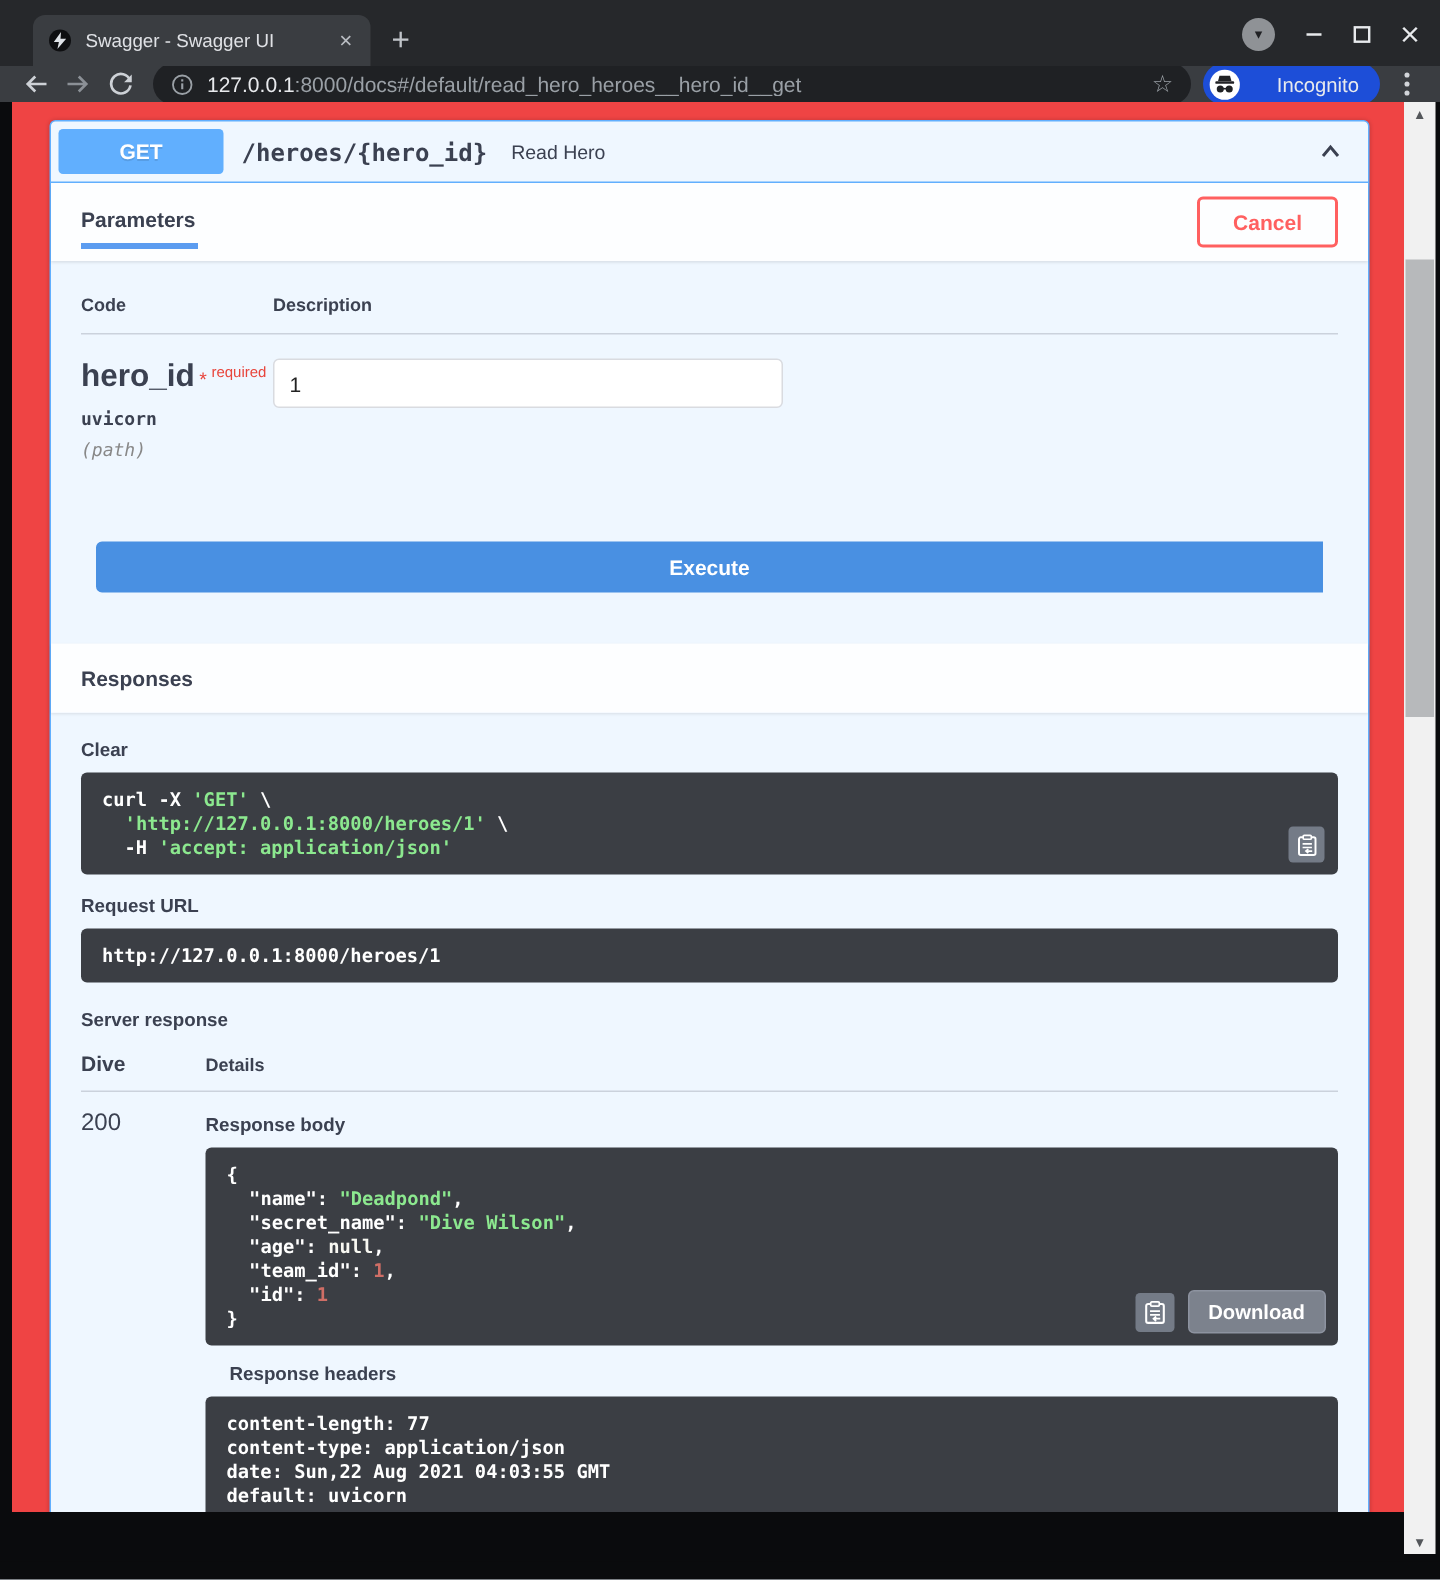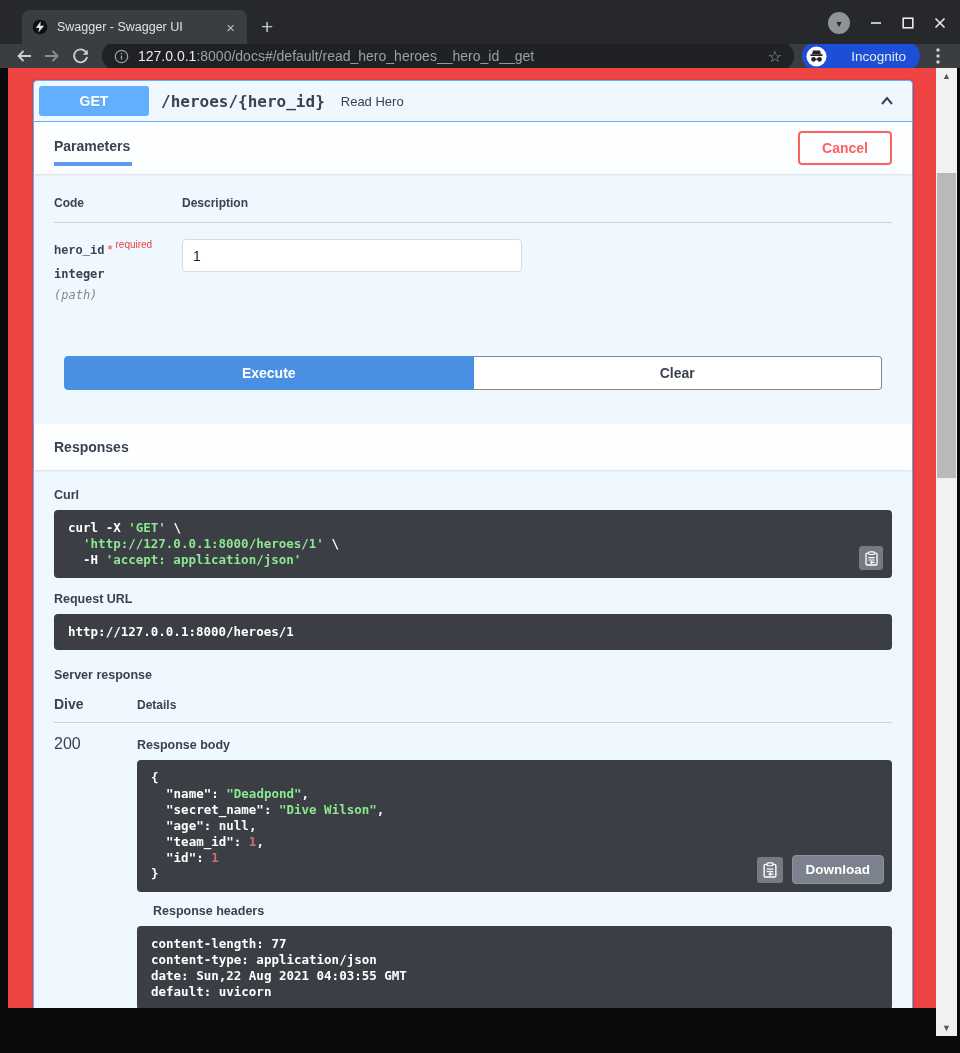--- a/index.html
+++ b/index.html
@@ -44,21 +44,21 @@
 
   .section-header { background: rgba(255,255,255,.85); box-shadow: 0 1px 2px rgba(0,0,0,.1); padding: 8px 20px; min-height: 46px; display: flex; align-items: center; justify-content: space-between; }
   .tab-item { font-size: 14px; font-weight: bold; color: #3b4151; padding: 8px 2px 8px 0; border-bottom: 4px solid #5b9cf0; }
   .btn-cancel { border: 2px solid #ff6060; color: #ff6060; font-weight: bold; font-size: 14px; padding: 7px 22px; border-radius: 4px; background: transparent; }
 
   .params-body { padding: 22px 20px 54px; }
   .t-head { display: flex; font-size: 12px; font-weight: bold; padding-bottom: 12px; border-bottom: 1px solid rgba(59,65,81,.2); }
   .col-name { width: 128px; }
   .col-desc { flex: 1; }
   .param-row { display: flex; margin-top: 16px; }
-  .param-name { font-size: 12px; font-weight: bold; font-family: Liberation Mono, monospace; }
+  .param-name { font-size: 21px; font-weight: bold; }
   .req-star { color: #e8453c; font-size: 13px; margin-left: 3px; }
   .req-label { color: #e8453c; font-size: 10px; vertical-align: 6px; margin-left: 3px; }
   .param-type { font-family: "DejaVu Sans Mono", monospace; font-weight: bold; font-size: 12px; margin-top: 9px; }
   .param-in { font-family: "DejaVu Sans Mono", monospace; font-style: italic; font-size: 12px; color: #888; margin-top: 7px; }
   .param-input { width: 340px; height: 33px; border: 1px solid #d9dbe0; border-radius: 4px; padding: 0 10px; font-size: 14px; color: #222; background: #fff; }
 
   .execute-wrapper { padding: 0 30px 20px; display: flex; }
   .btn-execute { flex: 1; background: #4990e2; border: 1px solid #4990e2; color: #fff; font-weight: bold; font-size: 14px; padding: 8px 0; border-radius: 4px 0 0 4px; }
   .btn-clear { flex: 1; background: #fff; border: 1px solid #888; border-left: none; color: #3b4151; font-weight: bold; font-size: 14px; border-radius: 0 4px 4px 0; }
 
@@ -201,41 +201,40 @@
       <div class="params-body">
         <div class="t-head">
           <span class="col-name">Code</span>
           <span class="col-desc">Description</span>
         </div>
         <div class="param-row">
           <div class="col-name">
             <div>
               <span class="param-name">hero_id</span><span class="req-star">*</span><span class="req-label">required</span>
             </div>
-            <div class="param-type">integer</div>
+            <div class="param-type">uvicorn</div>
             <div class="param-in">(path)</div>
           </div>
           <div class="col-desc">
             <input class="param-input" type="text" value="1" style="">
           </div>
         </div>
       </div>
 
       <div class="execute-wrapper">
         <button class="btn-execute">Execute</button>
-        <button class="btn-clear">Clear</button>
       </div>
 
       <div class="section-header responses-header">
         <span class="responses-title">Responses</span>
       </div>
 
       <div class="responses-body">
 
-        <div class="block-label">Curl</div>
+        <div class="block-label">Clear</div>
         <pre class="code"><button class="copy-btn"><svg width="13" height="15" viewBox="0 0 13 15">
                 <rect x="1" y="2.2" width="11" height="11.8" rx="1.2" fill="none" stroke="#fff" stroke-width="1.3"></rect>
                 <rect x="3.8" y="0.9" width="5.4" height="2.6" rx="0.7" fill="#747b87" stroke="#fff" stroke-width="1.1"></rect>
                 <line x1="3.4" y1="6.6" x2="9.6" y2="6.6" stroke="#fff" stroke-width="1.1"></line>
                 <line x1="3.4" y1="9" x2="9.6" y2="9" stroke="#fff" stroke-width="1.1"></line>
                 <path d="M9.8 11.4h-4M7.2 10l-1.6 1.4 1.6 1.4" stroke="#fff" stroke-width="1.1" fill="none"></path>
               </svg></button><div class="code-line"><span class="tok-plain">curl -X </span><span class="tok-str">'GET'</span><span class="tok-plain"> \</span></div><div class="code-line"><span class="tok-plain">  </span><span class="tok-str">'http://127.0.0.1:8000/heroes/1'</span><span class="tok-plain"> \</span></div><div class="code-line"><span class="tok-plain">  -H </span><span class="tok-str">'accept: application/json'</span></div></pre>
 
         <div class="block-label mt14">Request URL</div>
         <pre class="code url-pre"><span class="tok-plain">http://127.0.0.1:8000/heroes/1</span></pre>

